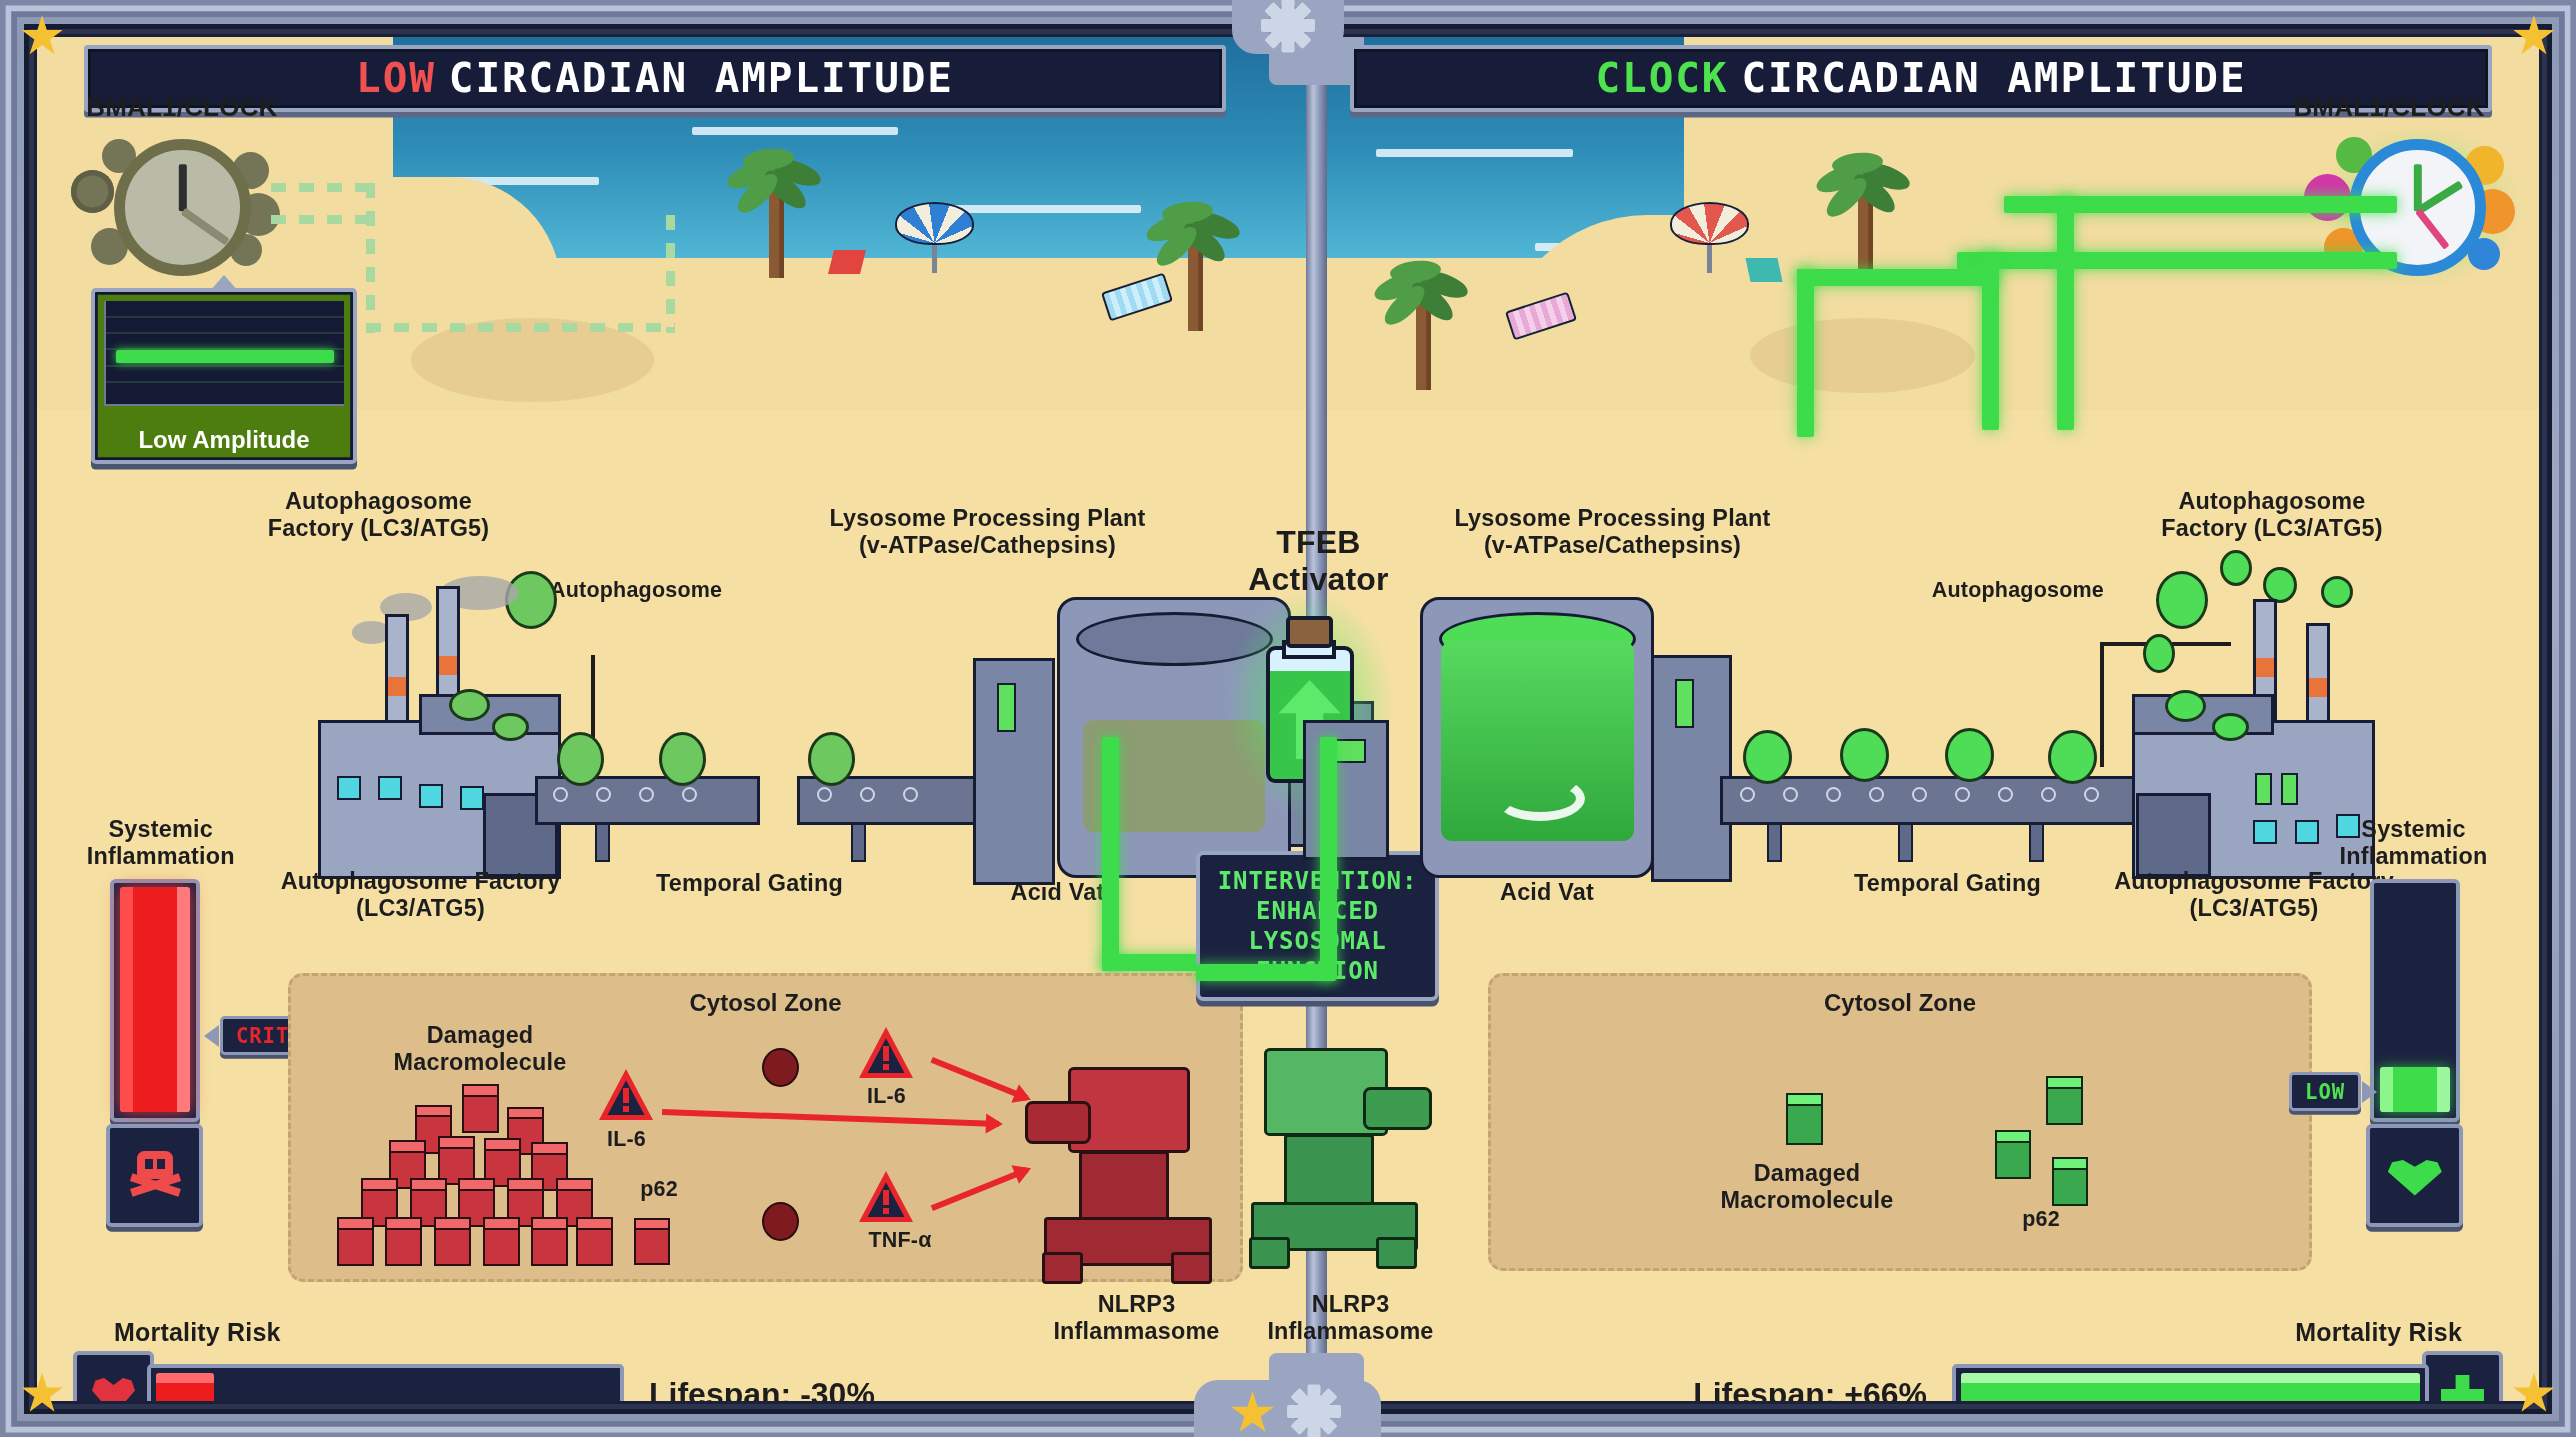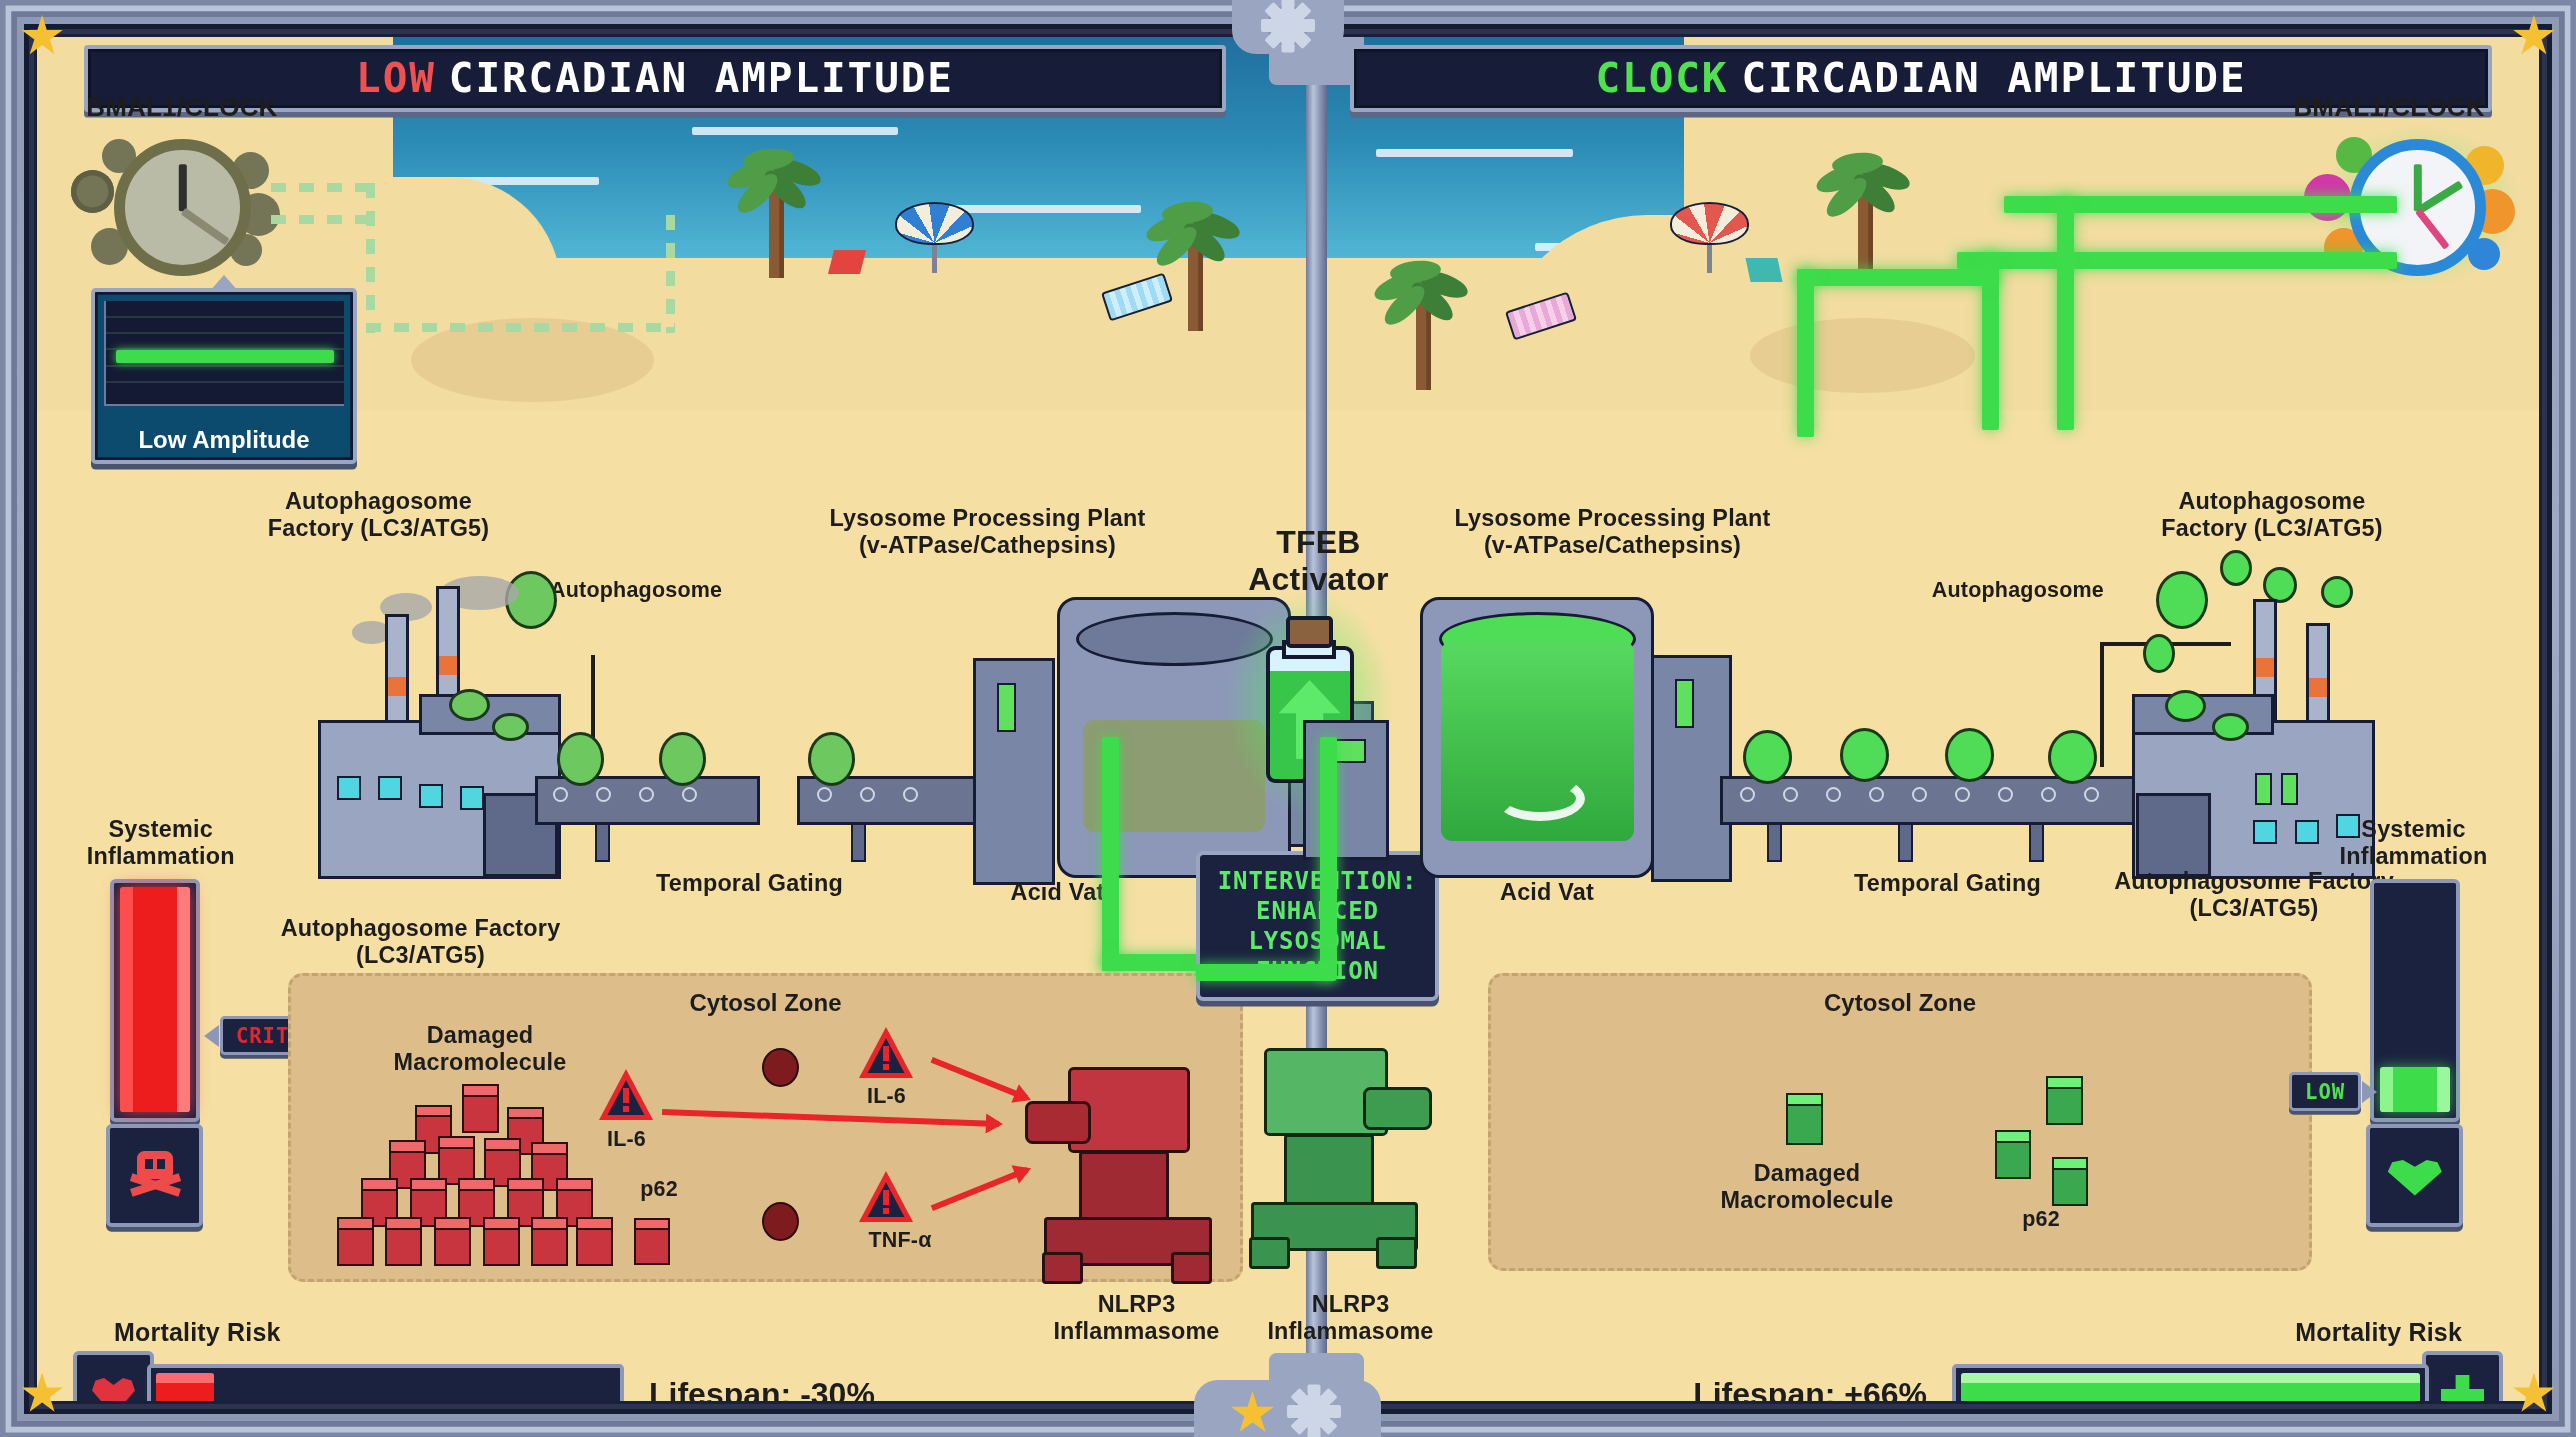--- a/index.html
+++ b/index.html
@@ -82,21 +82,21 @@
   
   .panel{position:absolute;top:0;bottom:0;}
   #panelL{left:0;width:1269px;}
   #panelR{left:1290px;right:0;}
 
   .label{position:absolute;color:#1d1d1d;font-weight:bold;font-size:23.4px;line-height:1.15;
      text-align:center;white-space:pre-line;letter-spacing:0.2px;}
   .label.sm{font-size:21.5px;}
 
   
-  .crt{position:absolute;background:#0c4a6e;border:4.7px solid #9aa5c2;border-radius:4.7px;
+  .crt{position:absolute;background:#4d7c0f;border:4.7px solid #9aa5c2;border-radius:4.7px;
      box-shadow:0 5.6px 0 #4a5470, inset 0 0 0 2.8px #121736;padding:9.4px;}
   .crt .graph{position:relative;width:100%;height:calc(100% - 45px);background:#141a34;overflow:hidden;
      border-left:2.8px solid #6f7a9b;border-bottom:2.8px solid #6f7a9b;}
   .crt .gridline{position:absolute;left:0;right:0;height:1.9px;background:rgba(110,180,120,.2);}
   .crt .flat{position:absolute;left:4%;right:4%;top:48%;height:13px;background:#3ddc4a;
      box-shadow:0 0 9.4px #3ddc4a;border-radius:1.9px;}
   .crt .cap{position:absolute;left:0;right:0;bottom:5.6px;text-align:center;color:#fff;
      font-weight:bold;font-size:24px;}
   .crt .nub{position:absolute;left:50%;top:-17px;margin-left:-15px;width:30px;height:17px;
      background:#9aa5c2;clip-path:polygon(50% 0,100% 100%,0 100%);}
@@ -412,21 +412,21 @@
         <div class="win g" style="left:24px;top:94px;width:19px;height:49px;"></div>
         <div class="vat" style="left:84px;top:7.5px;width:234px;height:281px;background:#8d98b8;border-radius:19px;"></div>
         <div style="position:absolute;left:103px;top:22.5px;width:197px;height:54px;border-radius:50%;
              background:#6f7a9b;border:3.7px solid #161c33;"></div>
         <div style="position:absolute;left:110px;top:131px;width:182px;height:112px;border-radius:11.2px;
              background:#8d9c6c;opacity:.9;"></div>
         <div class="box dark" style="left:315px;top:112px;width:86px;height:146px;"></div>
         <div class="win g" style="left:333px;top:131px;width:43px;height:24px;"></div>
       </div>
       <div class="label" style="left:899px;top:842px;width:243px;">Acid Vat</div>
-      <div class="label" style="left:215px;top:878px;width:337px;">Autophagosome Factory
+      <div class="label" style="left:215px;top:831px;width:337px;">Autophagosome Factory
 (LC3/ATG5)</div>
 
       <div class="pipe" style="left:1065px;top:700px;width:17px;height:234px;"></div>
       <div class="pipe" style="left:1065px;top:917px;width:217px;height:17px;"></div>
 
       <div class="label" style="left:11.2px;top:779px;width:225px;">Systemic
 Inflammation</div>
       <div class="vgauge" style="left:73px;top:842px;">
         <div class="vg-tube">
           <div class="vg-fill red" style="height:225px;"></div>

